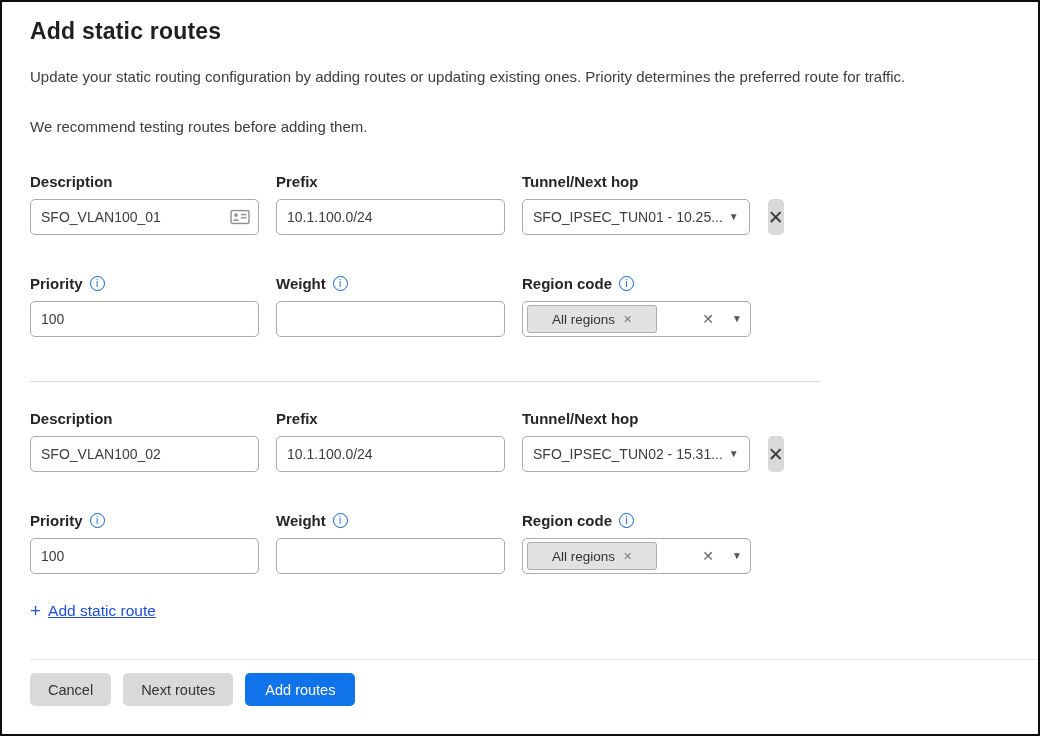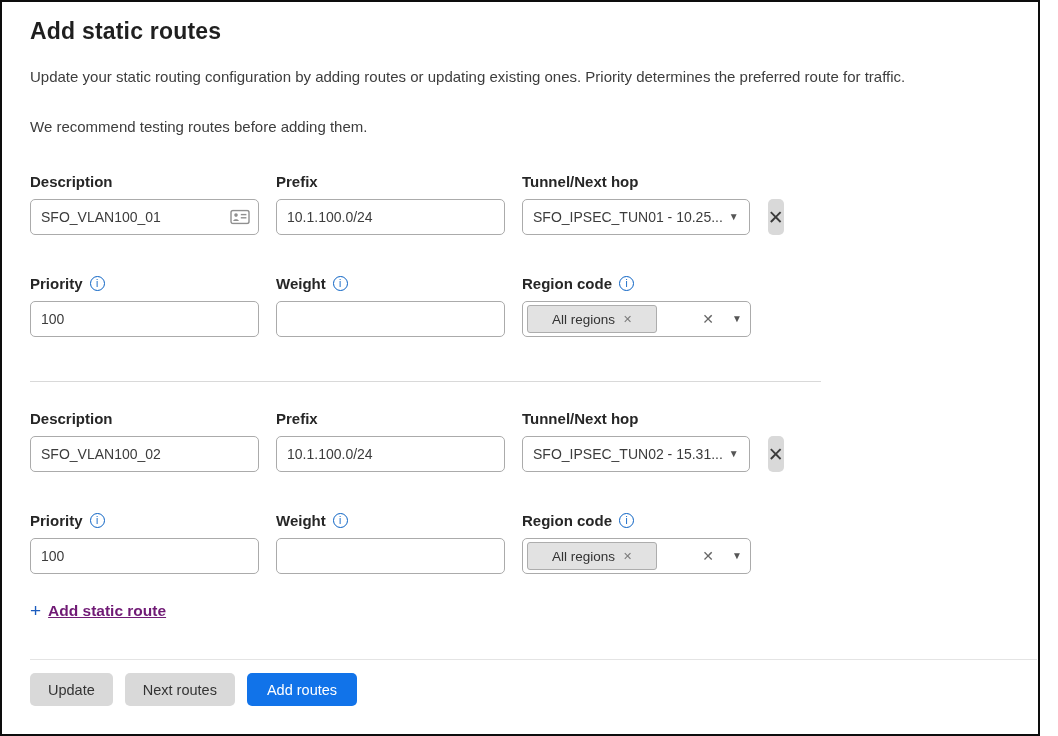--- a/index.html
+++ b/index.html
@@ -97,23 +97,22 @@
   .divider {
     border: none; border-top: 1px solid #d9d9d9;
     margin: 44px 0 28px 0; width: 791px;
   }
 
   .add-link-row {
     margin-top: 27px; display: flex; align-items: center; gap: 7px;
   }
   .plus-glyph { color: #1b5cbe; font-size: 19px; line-height: 1; font-weight: 400; }
   .add-link {
-    color: #701a75; font-size: 15.5px; text-decoration: underline;
+    color: #1d4ed8; font-size: 15.5px; text-decoration: underline;
     cursor: pointer;
-    font-weight: bold;
   }
 
   .footer-divider {
     border: none; border-top: 1px solid #e4e4e4;
     margin: 39px 0 0 0; width: 1007px;
   }
   .footer {
     display: flex; gap: 12px; margin-top: 13px; align-items: center;
   }
   .btn {
@@ -283,18 +282,18 @@
     </div>
 
     <div class="add-link-row">
       <span class="plus-glyph">+</span>
       <a class="add-link">Add static route</a>
     </div>
 
     <hr class="footer-divider">
 
     <div class="footer">
-      <button class="btn btn-gray">Update</button>
+      <button class="btn btn-gray">Cancel</button>
       <button class="btn btn-gray">Next routes</button>
       <button class="btn btn-primary">Add routes</button>
     </div>
   </div>
 </div>
 
 </body></html>

